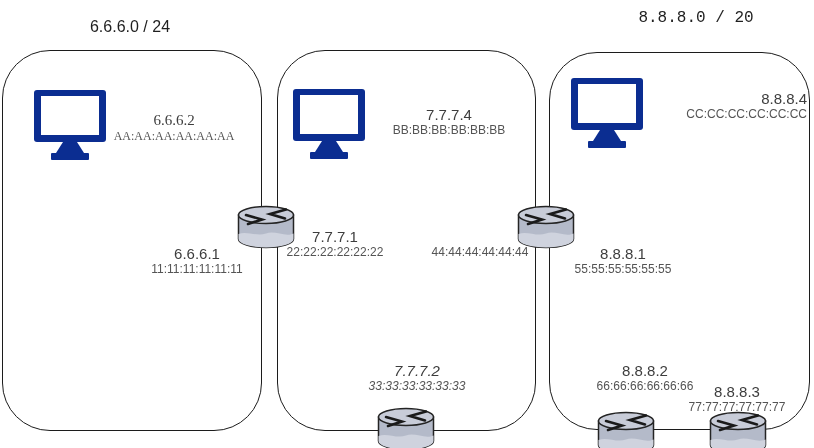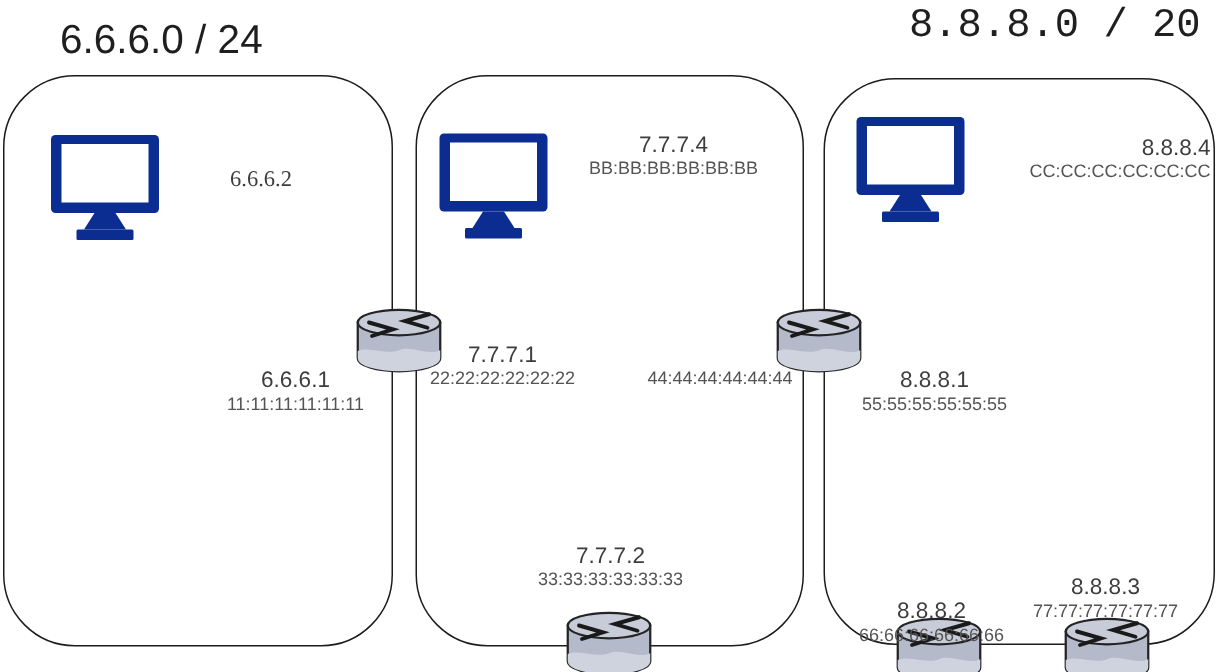--- a/index.html
+++ b/index.html
@@ -5,22 +5,22 @@
   html,body { margin:0; padding:0; background:#ffffff; }
   .canvas {
     position:relative; width:814px; height:448px; overflow:hidden;
     background:#ffffff; font-family:"Liberation Sans", sans-serif;
   }
   .zone {
     position:absolute; box-sizing:border-box; background:#ffffff;
     border:1.5px solid #1c1c1c; border-radius:48px; z-index:1;
   }
   .subnet-title {
-    position:absolute; width:180px; z-index:4;
-    font-size:27px; line-height:27px; color:#1f1f1f; white-space:nowrap;
+    position:absolute; width:180px; text-align:center; z-index:4;
+    font-size:16px; line-height:27px; color:#1f1f1f; white-space:nowrap;
   }
   .icon { position:absolute; }
   .icon.monitor { z-index:2; }
   .icon.router  { z-index:3; }
   .node-label { position:absolute; width:130px; text-align:center; z-index:4; }
   .node-label .ip  { font-size:15px; line-height:17px; color:#3d3d3d; white-space:nowrap; }
   .node-label .mac { font-size:12px; line-height:14px; color:#545454; white-space:nowrap; }
 </style>
 </head>
 <body>
@@ -54,22 +54,23 @@
     <g fill="#0b2d91">
       <rect x="1" y="1" width="72" height="52" rx="3"></rect>
       <polygon points="30,53 44,53 51,64 23,64"></polygon>
       <rect x="18" y="64" width="38" height="7" rx="1"></rect>
     </g>
     <rect x="8" y="7" width="58" height="39" fill="#ffffff"></rect>
   </svg>
 
   <div class="node-label" style="left:109px; top:112px;font-family:Liberation Serif, serif;">
     <div class="ip">6.6.6.2</div>
+    <div class="mac">AA:AA:AA:AA:AA:AA</div>
   </div>
-  <div class="node-label" style="left:384px; top:88px;">
+  <div class="node-label" style="left:384px; top:106px;">
     <div class="ip">7.7.7.4</div>
     <div class="mac">BB:BB:BB:BB:BB:BB</div>
   </div>
   <div class="node-label" style="left:677px; top:90px;text-align:right;">
     <div class="ip">8.8.8.4</div>
     <div class="mac">CC:CC:CC:CC:CC:CC</div>
   </div>
 
   <svg class="icon router" style="left:237px; top:205px;" width="58" height="44" viewBox="0 0 58 44">
     <path d="M1.5,10 L1.5,34 A27.5,8.5 0 0 0 56.5,34 L56.5,10 Z" fill="#b4bac9" stroke="#242424" stroke-width="1.5"></path>
@@ -115,25 +116,25 @@
     <div class="ip">7.7.7.1</div>
     <div class="mac">22:22:22:22:22:22</div>
   </div>
   <div class="node-label" style="left:415px; top:245px;">
     <div class="mac">44:44:44:44:44:44</div>
   </div>
   <div class="node-label" style="left:558px; top:245px;">
     <div class="ip">8.8.8.1</div>
     <div class="mac">55:55:55:55:55:55</div>
   </div>
-  <div class="node-label" style="left:342px; top:362px;">
+  <div class="node-label" style="left:352px; top:362px;font-style:italic;">
     <div class="ip">7.7.7.2</div>
     <div class="mac">33:33:33:33:33:33</div>
   </div>
-  <div class="node-label" style="left:556px; top:362px;margin-top:37px;">
+  <div class="node-label" style="left:580px; top:362px;">
     <div class="ip">8.8.8.2</div>
     <div class="mac">66:66:66:66:66:66</div>
   </div>
   <div class="node-label" style="left:672px; top:362px;margin-top:21px;">
     <div class="ip">8.8.8.3</div>
     <div class="mac">77:77:77:77:77:77</div>
   </div>
 
 </div>
 

